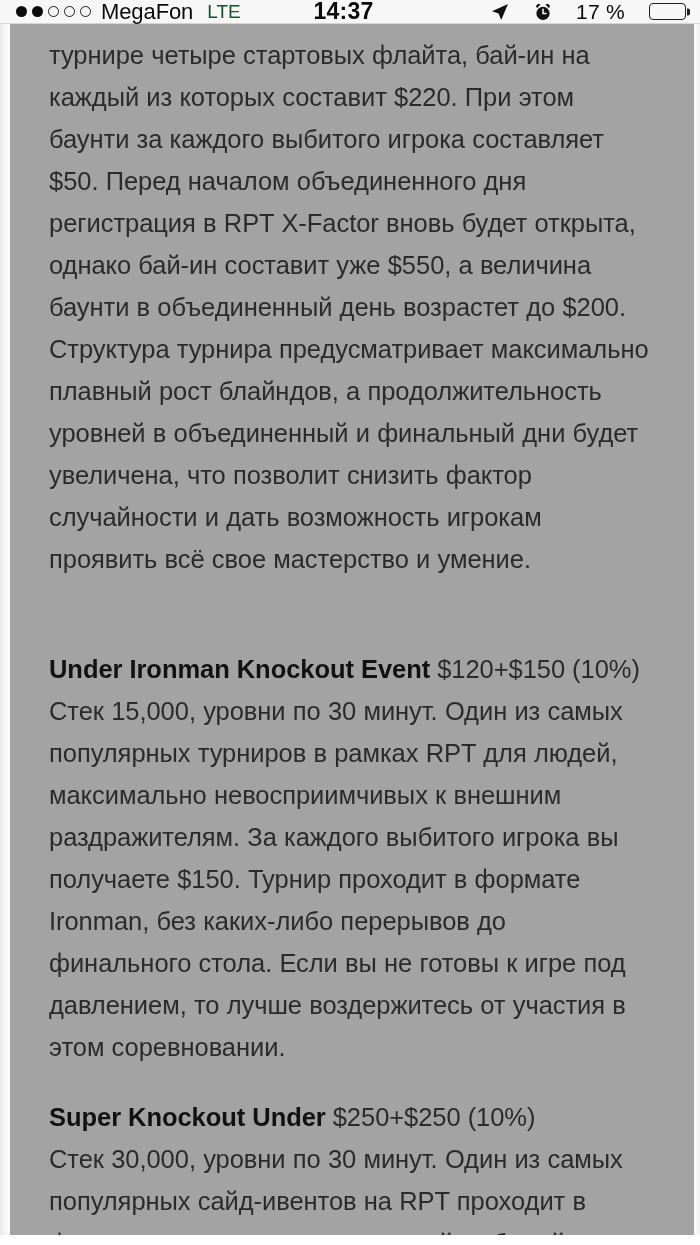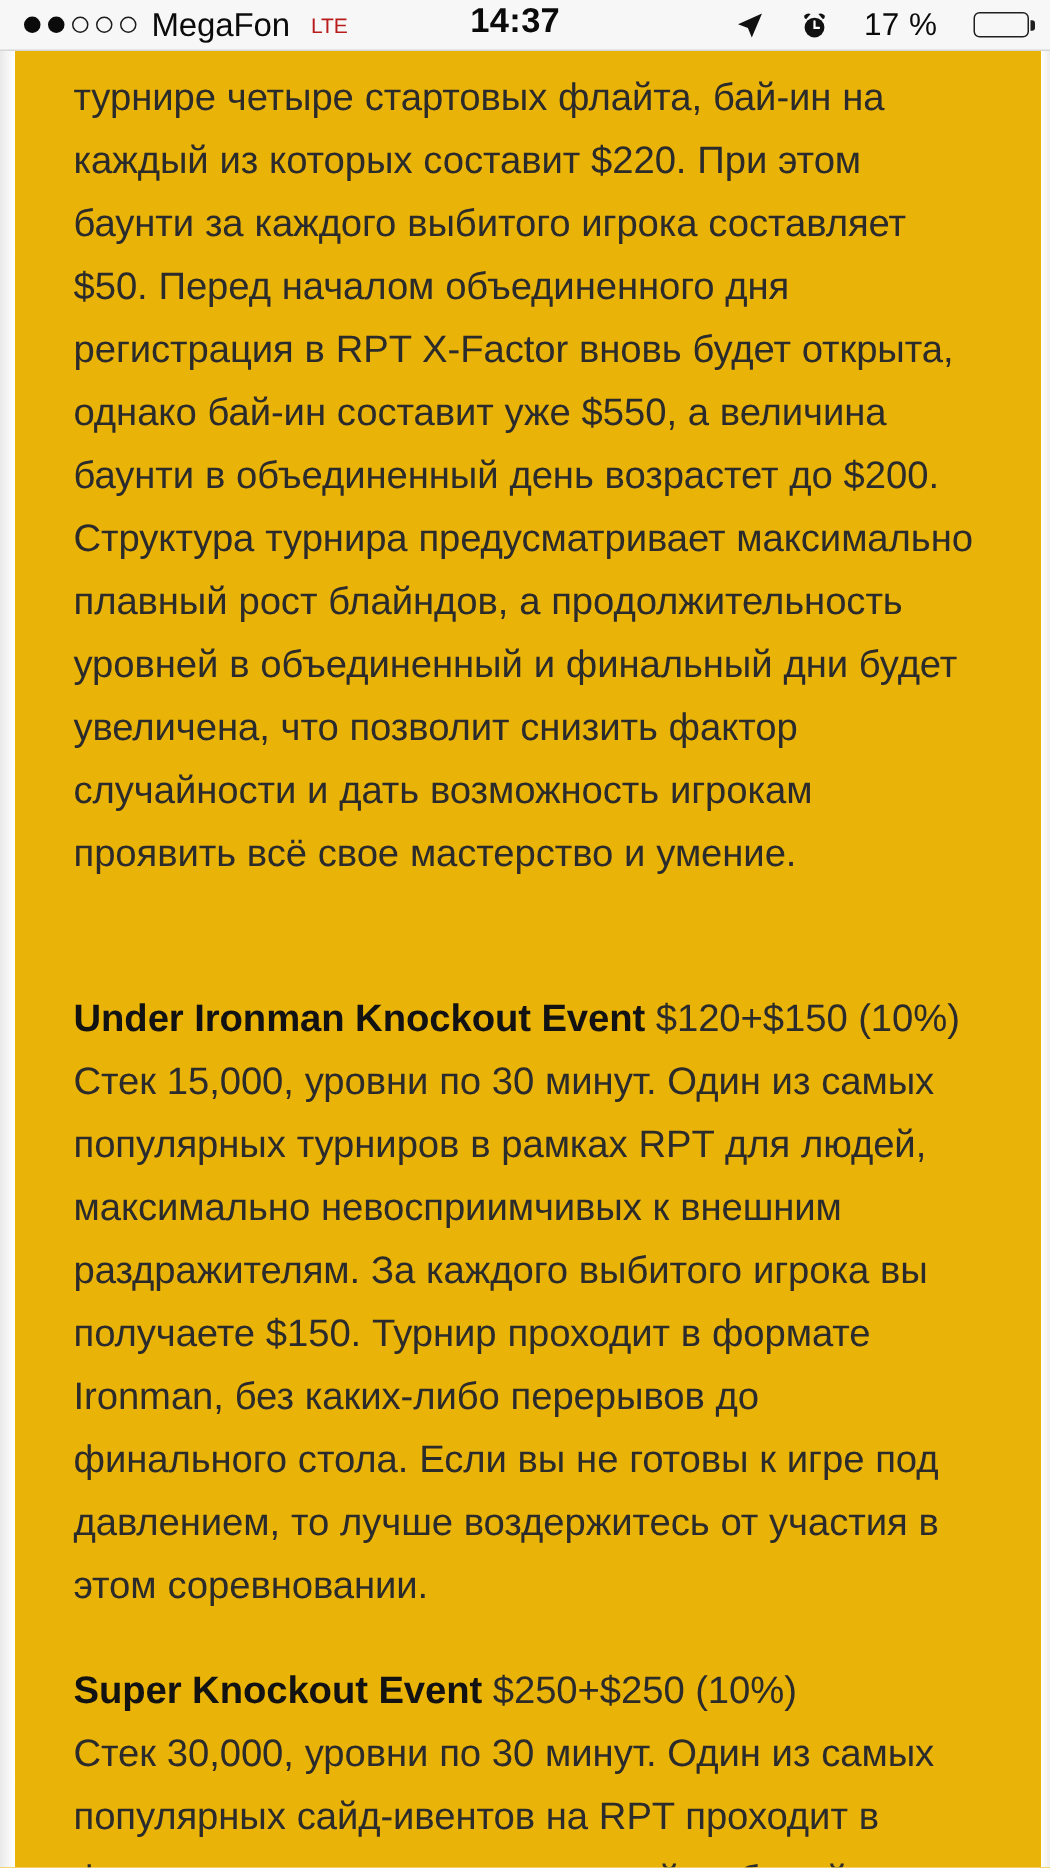--- a/index.html
+++ b/index.html
@@ -11,24 +11,25 @@
     height: 1245px;
     overflow: hidden;
     background: #ffffff;
     font-family: "Liberation Sans", "DejaVu Sans", sans-serif;
     -webkit-font-smoothing: antialiased;
   }
 
   
   .status-bar {
     position: relative;
-    height: 34px;
+    height: 24px;
     background: #f7f7f7;
     border-bottom: 1px solid #d6d6d6;
     display: flex;
+    align-items: center;
     box-sizing: border-box;
     padding: 0 14px 0 16px;
   }
   .status-left {
     display: flex;
     align-items: center;
     gap: 10px;
     flex: 0 0 auto;
   }
   .signal-dots {
@@ -48,22 +49,22 @@
   .dot.hollow {
     background: transparent;
     border: 1.6px solid #1c1c1c;
   }
   .carrier {
     font-size: 22px;
     color: #0b0b0b;
     letter-spacing: -0.1px;
   }
   .radio {
-    font-size: 14px;
-    color: #b91c1c;
+    font-size: 19px;
+    color: #14532d;
     margin-left: 4px;
   }
   .status-center {
     position: absolute;
     left: 0;
     right: 13px;
     text-align: center;
     pointer-events: none;
   }
   .clock {
@@ -110,21 +111,21 @@
     width: 3px;
     height: 7px;
     background: #1f1f1f;
     border-radius: 0 2px 2px 0;
   }
 
   
   .page-wrap {
     position: relative;
     height: 1211px;
-    background: #eab308;
+    background: #a3a3a3;
     overflow: hidden;
   }
   .page-edge-left {
     position: absolute;
     left: 0; top: 0; bottom: 0;
     width: 10px;
     background: linear-gradient(to right, #e9e9e9 0%, #f4f4f4 45%, #ffffff 100%);
     pointer-events: none;
   }
   .page-edge-right {
@@ -230,18 +231,18 @@
     <div class="gap"></div>
 
     <p class="event-head">
       <span class="name">Under Ironman Knockout Event</span><span> </span><span class="price">$120+$150 (10%)</span>
     </p>
     <p class="para">Стек 15,000, уровни по 30 минут. Один из самых популярных турниров в рамках RPT для людей, максимально невосприимчивых к внешним раздражителям. За каждого выбитого игрока вы получаете $150. Турнир проходит в формате Ironman, без каких-либо перерывов до финального стола. Если вы не готовы к игре под давлением, то лучше воздержитесь от участия в этом соревновании.</p>
 
     <div class="gap small"></div>
 
     <p class="event-head">
-      <span class="name">Super Knockout Event</span><span> </span><span class="price">$250+$250 (10%)</span>
+      <span class="name">Super Knockout Under</span><span> </span><span class="price">$250+$250 (10%)</span>
     </p>
     <p class="para">Стек 30,000, уровни по 30 минут. Один из самых популярных сайд-ивентов на RPT проходит в формате супернокаут, где каждый выбитый вами игрок принесет внушительное баунти в размере $250. В первый день будет сыграно 6 уровней.</p>
 
   </div>
 </div>
 
 </body></html>

